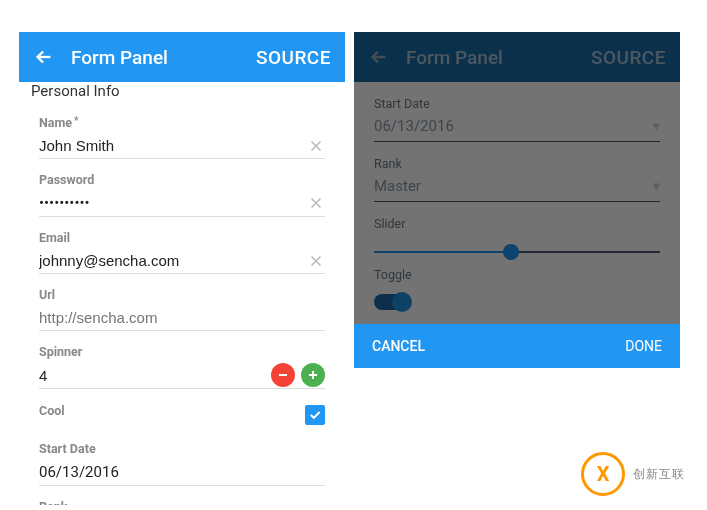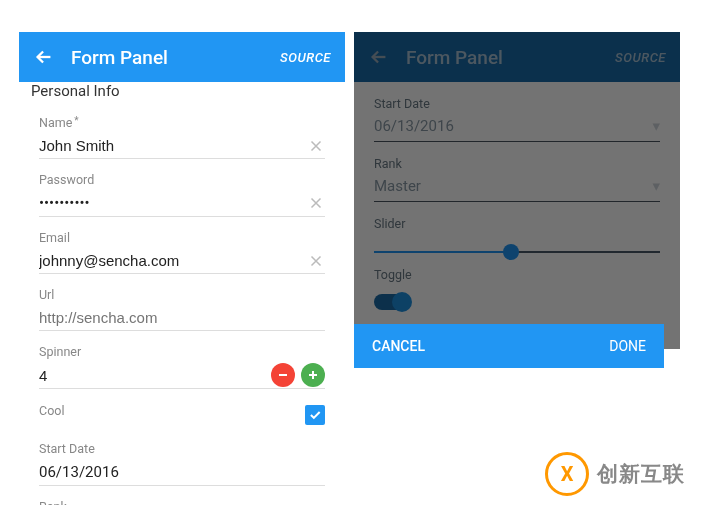--- a/index.html
+++ b/index.html
@@ -5,25 +5,25 @@
     * { box-sizing: border-box; margin: 0; padding: 0; }
     body { font-family: Roboto, Arial, sans-serif; background: #fff; width: 707px; height: 510px; overflow: hidden; position: relative; }
     .container { display: flex; gap: 9px; padding: 0; }
     .screen { position: relative; overflow: hidden; }
     .screen-left { width: 326px; margin-left: 19px; margin-top: 7px; height: 498px; }
     .screen-right { width: 326px; margin-left: 0; margin-top: 7px; height: 498px; }
     .header { background: #2196f3; color: #fff; display: flex; align-items: center; height: 50px; padding: 0 14px; margin-top: 25px; }
     .header-dim { background: #196ca8; }
     .back-icon { width: 22px; height: 22px; flex-shrink: 0; }
     .header-title { font-size: 19px; font-weight: 500; margin-left: 16px; flex-grow: 1; }
-    .header-source { font-size: 13px; font-weight: 500; letter-spacing: 0.5px; font-style: italic; }
+    .header-source { font-size: 19px; font-weight: 500; letter-spacing: 0.5px; }
     .content { padding: 0 0; }
     .section-title { font-size: 15px; color: #333; padding: 0 12px 8px 12px; }
     .field { padding: 4px 20px 6px 20px; }
-    .field-label { font-size: 12.5px; color: #888; margin-bottom: 4px; display: inline-block; }
+    .field-label { font-size: 12.5px; color: #888; margin-bottom: 4px; display: inline-block; font-weight: bold; }
     .field-label .req { position: relative; top: -3px; font-size: 10px; margin-left: 2px; }
     .field-row { display: flex; align-items: center; border-bottom: 1px solid #ddd; padding-bottom: 1px; }
     .field-input { flex-grow: 1; border: none; font-size: 15px; color: #222; background: transparent; outline: none; padding: 3px 0; }
     .field-input.placeholder { color: #bbb; }
     .clear-icon { width: 18px; height: 18px; flex-shrink: 0; }
     .spinner-btns { display: flex; gap: 6px; align-items: center; }
     .spinner-btn { width: 24px; height: 24px; border-radius: 50%; display: flex; align-items: center; justify-content: center; color: #fff; font-size: 16px; line-height: 1; }
     .spinner-minus { background: #f44336; }
     .spinner-plus { background: #4caf50; }
     .checkbox { width: 20px; height: 20px; background: #2196f3; border-radius: 2px; display: flex; align-items: center; justify-content: center; margin-left: auto; }
@@ -31,31 +31,31 @@
     .overlay { position: absolute; inset: 0; background: rgba(0,0,0,0.55); }
     .dim-content { padding: 0 20px; }
     .dim-label { font-size: 12.5px; color: #6a7a86; margin-top: 14px; }
     .dim-value { font-size: 15px; color: #8a9aa6; border-bottom: 1px solid #4a5660; padding: 6px 0 6px 0; display: flex; align-items: center; }
     .dim-chev { margin-left: auto; opacity: 0.4; }
     .slider-track { height: 2px; background: #4a5a68; position: relative; margin: 20px 0 6px 0; }
     .slider-fill { position: absolute; left: 0; top: 0; height: 2px; background: #2196f3; width: 48%; }
     .slider-thumb { position: absolute; top: -7px; left: 48%; width: 16px; height: 16px; background: #2196f3; border-radius: 50%; margin-left: -8px; }
     .toggle-sw { width: 36px; height: 16px; background: #1b6ba6; border-radius: 10px; position: relative; margin-top: 12px; }
     .toggle-knob { position: absolute; right: -2px; top: -2px; width: 20px; height: 20px; background: #1e90e0; border-radius: 50%; }
-    .picker-bar { position: absolute; left: 0; right: 16px; top: 317px; height: 44px; background: #2196f3; display: flex; align-items: center; padding: 0 18px; }
+    .picker-bar { position: absolute; left: 0; right: 0; top: 317px; height: 44px; background: #2196f3; display: flex; align-items: center; padding: 0 18px; }
     .picker-cancel { color: #fff; font-size: 14px; font-weight: 500; }
     .picker-done { color: #fff; font-size: 14px; font-weight: 400; margin-left: auto; }
     .picker-body { position: absolute; left: 0; right: 0; top: 361px; bottom: 0; background: #fff; display: flex; }
     .picker-col { flex: 1; text-align: center; position: relative; }
     .picker-item { font-size: 14.5px; color: #666; padding: 12px 0; }
     .picker-item.sel { font-size: 18px; font-weight: 700; color: #ff9800; padding: 14px 0; }
     .watermark { position: absolute; right: 22px; bottom: 14px; display: flex; align-items: center; gap: 8px; }
     .wm-circle { width: 44px; height: 44px; border-radius: 50%; border: 3px solid #ff9800; display: flex; align-items: center; justify-content: center; background: #fff; }
     .wm-inner { font-size: 20px; font-weight: 700; color: #ff9800; }
-    .wm-text { font-size: 21px; color: #888; letter-spacing: 1px; font-weight: bold; }
+    .wm-text { font-size: 12px; color: #888; letter-spacing: 1px; }
   </style>
 </head>
 <body>
 
 <div class="container">
 
   <div class="screen screen-left">
     <div class="header">
       <svg class="back-icon" viewBox="0 0 24 24" fill="none" stroke="#fff" stroke-width="2.5">
           <path d="M19 12H5"></path>

